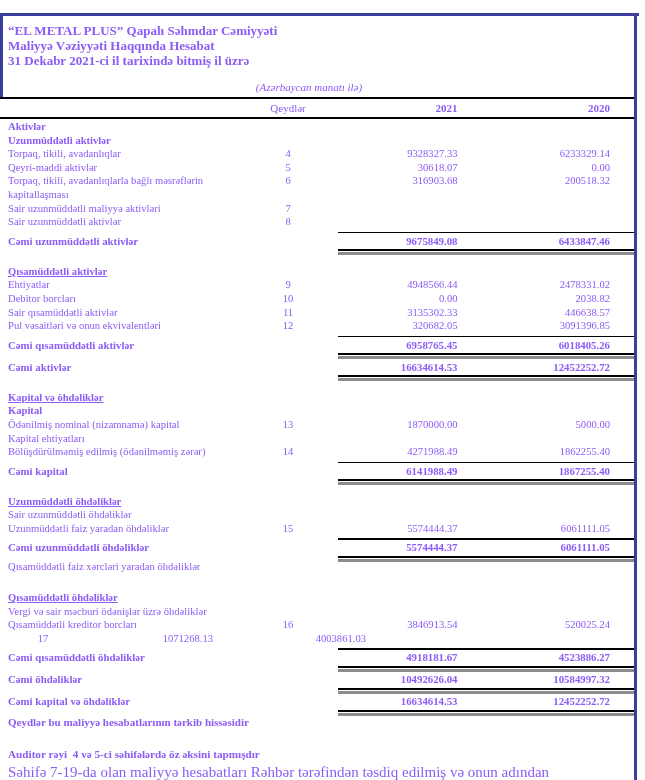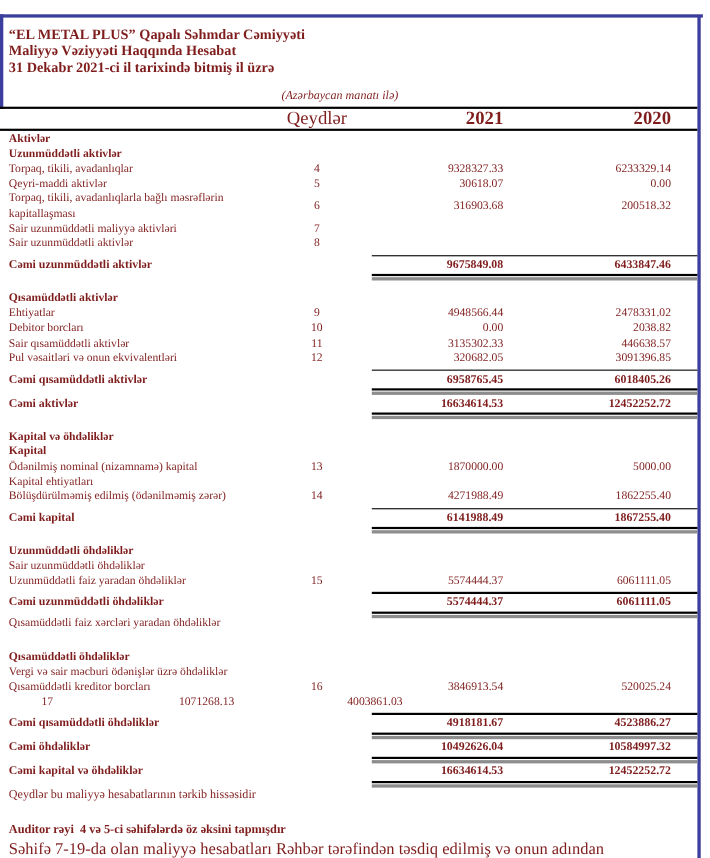--- a/index.html
+++ b/index.html
@@ -1,40 +1,40 @@
 <!DOCTYPE html>
 <html><head>
 <meta charset="utf-8">
 <style>
   html,body{margin:0;padding:0;background:#fff;}
   .page{position:relative;width:645px;height:780px;background:#fff;overflow:hidden;
-        font-family:"Liberation Serif","DejaVu Serif",serif;color:#7f1d1d;}
+        font-family:"Liberation Serif","DejaVu Serif",serif;color:#8b5cf6;}
   
   .b-top{position:absolute;left:0;top:13px;width:639px;height:3px;}
   .b-left{position:absolute;left:0;top:13px;width:3px;height:86px;}
   .b-right{position:absolute;left:634px;top:14px;width:3px;height:766px;}
   
   .content{position:absolute;left:8px;top:23px;width:602px;}
   .title-line{font-weight:bold;font-size:13px;line-height:15px;white-space:nowrap;}
   .currency{margin-top:12px;text-align:center;font-style:italic;font-size:11px;line-height:14px;}
   
   .thead{margin:3px -24px 0 -8px;padding:1px 24px 1px 8px;display:flex;align-items:center;
-         border-top:2px solid #000;border-bottom:2.5px solid #000;height:16px;font-size:17px;}
+         border-top:2px solid #000;border-bottom:2.5px solid #000;height:16px;font-size:11px;}
   
   .c-label{width:244px;padding-right:2px;}
   .c-note{width:70px;text-align:center;}
   .c-v1{width:135px;text-align:right;}
   .c-v2{width:153px;text-align:right;}
   
   #rows{margin-top:1px;}
-  .row{display:flex;align-items:center;position:relative;min-height:13.6px;line-height:13.6px;font-size:10.6px;}
+  .row{display:flex;position:relative;min-height:13.6px;line-height:13.6px;font-size:10.6px;}
   .row.section{font-weight:bold;}
-  .row.gap{margin-top:17px;}
+  .row.gap{margin-top:17px;text-decoration:underline;}
   .row.total{font-weight:bold;margin-top:3px;margin-bottom:6px;padding-top:2px;min-height:14px;line-height:14px;font-size:10.8px;}
-  .row.text{font-weight:normal;font-size:11px;margin-top:2px;min-height:16px;line-height:16px;}
+  .row.text{font-weight:bold;font-size:11px;margin-top:2px;min-height:16px;line-height:16px;}
   .row.text .c-label{width:100%;}
   .row.total .c-v1,.row.total .c-v2,.thead .c-v1,.thead .c-v2{font-weight:bold;}
   
   .rl{position:absolute;left:330px;right:-24px;pointer-events:none;}
   .rl.over{top:0;height:1.6px;background:#000;}
   .rl.under{bottom:-3.5px;height:2px;background:#000;}
   .rl.under::after{content:"";position:absolute;left:0;right:0;top:3.2px;height:2.6px;background:#8d8d8d;}
   
   .footer{margin-top:17px;}
   .footer-line1{font-weight:bold;font-size:11.2px;line-height:15px;white-space:pre-wrap;}

